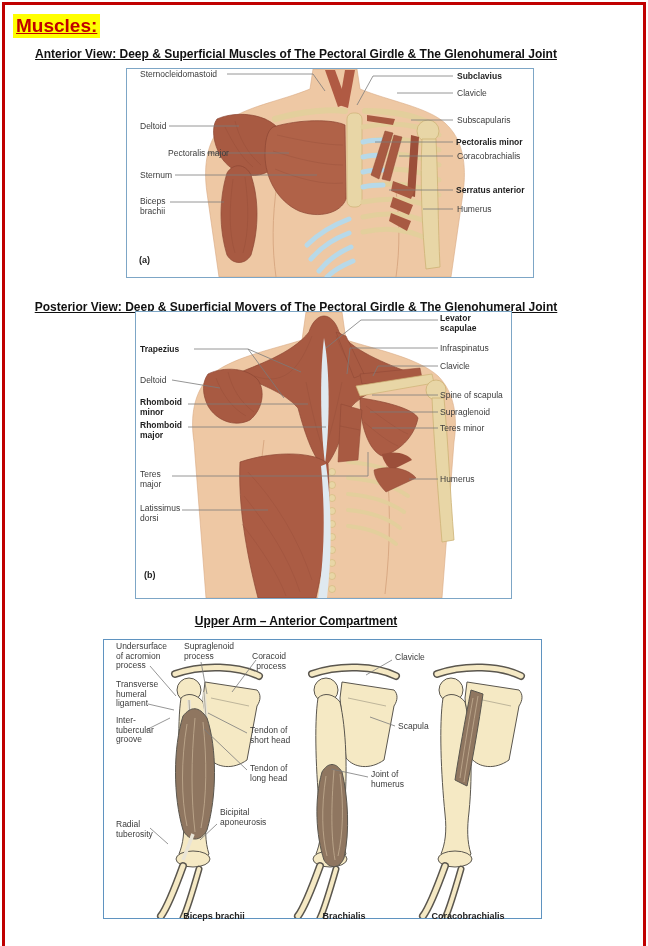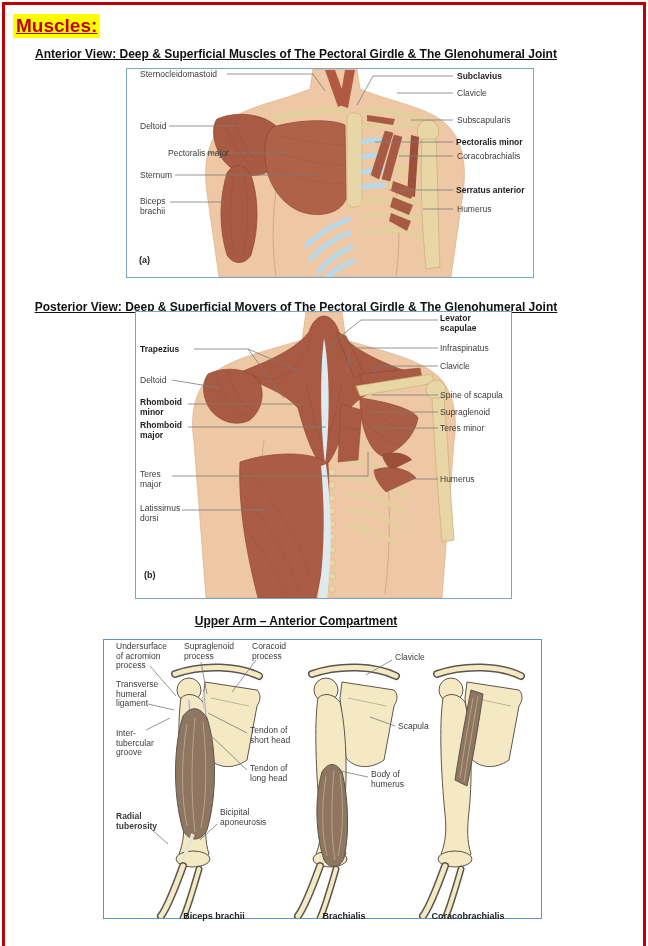--- a/index.html
+++ b/index.html
@@ -288,36 +288,36 @@
       <line x1="264" y1="137" x2="227" y2="129"></line>
       <line x1="46" y1="188" x2="64" y2="204"></line>
       <line x1="113" y1="184" x2="96" y2="200"></line>
     </g>
   </svg>
   <div class="lbl" style="left:12px;top:2px;">Undersurface
 of acromion
 process</div>
   <div class="lbl" style="left:80px;top:2px;">Supraglenoid
 process</div>
-  <div class="lbl" style="left:148px;top:2px;">Coracoid
+  <div class="lbl" style="left:148px;top:12px;text-align:right;">Coracoid
 process</div>
   <div class="lbl" style="left:291px;top:13px;">Clavicle</div>
   <div class="lbl" style="left:12px;top:40px;">Transverse
 humeral
 ligament</div>
-  <div class="lbl" style="left:12px;top:76px;margin-top:13px;">Inter-
+  <div class="lbl" style="left:12px;top:76px;">Inter-
 tubercular
 groove</div>
   <div class="lbl" style="left:294px;top:82px;">Scapula</div>
   <div class="lbl" style="left:146px;top:86px;">Tendon of
 short head</div>
   <div class="lbl" style="left:146px;top:124px;">Tendon of
 long head</div>
-  <div class="lbl" style="left:267px;top:130px;">Body of
+  <div class="lbl" style="left:267px;top:130px;">Joint of
 humerus</div>
-  <div class="lbl" style="left:12px;top:172px;font-weight:bold;">Radial
+  <div class="lbl" style="left:12px;top:180px;">Radial
 tuberosity</div>
   <div class="lbl" style="left:116px;top:168px;">Bicipital
 aponeurosis</div>
   <div class="cap" style="left:110px;">Biceps brachii</div>
   <div class="cap" style="left:240px;">Brachialis</div>
   <div class="cap" style="left:364px;">Coracobrachialis</div>
 </div>
 
 </body></html>

